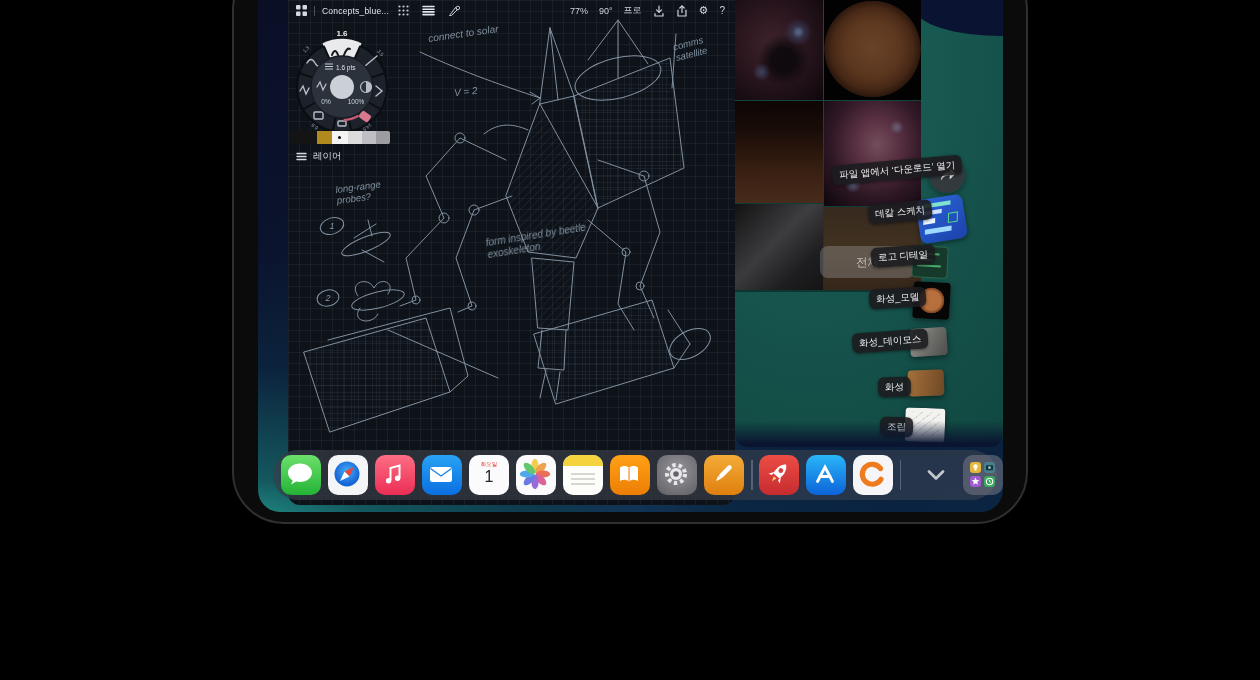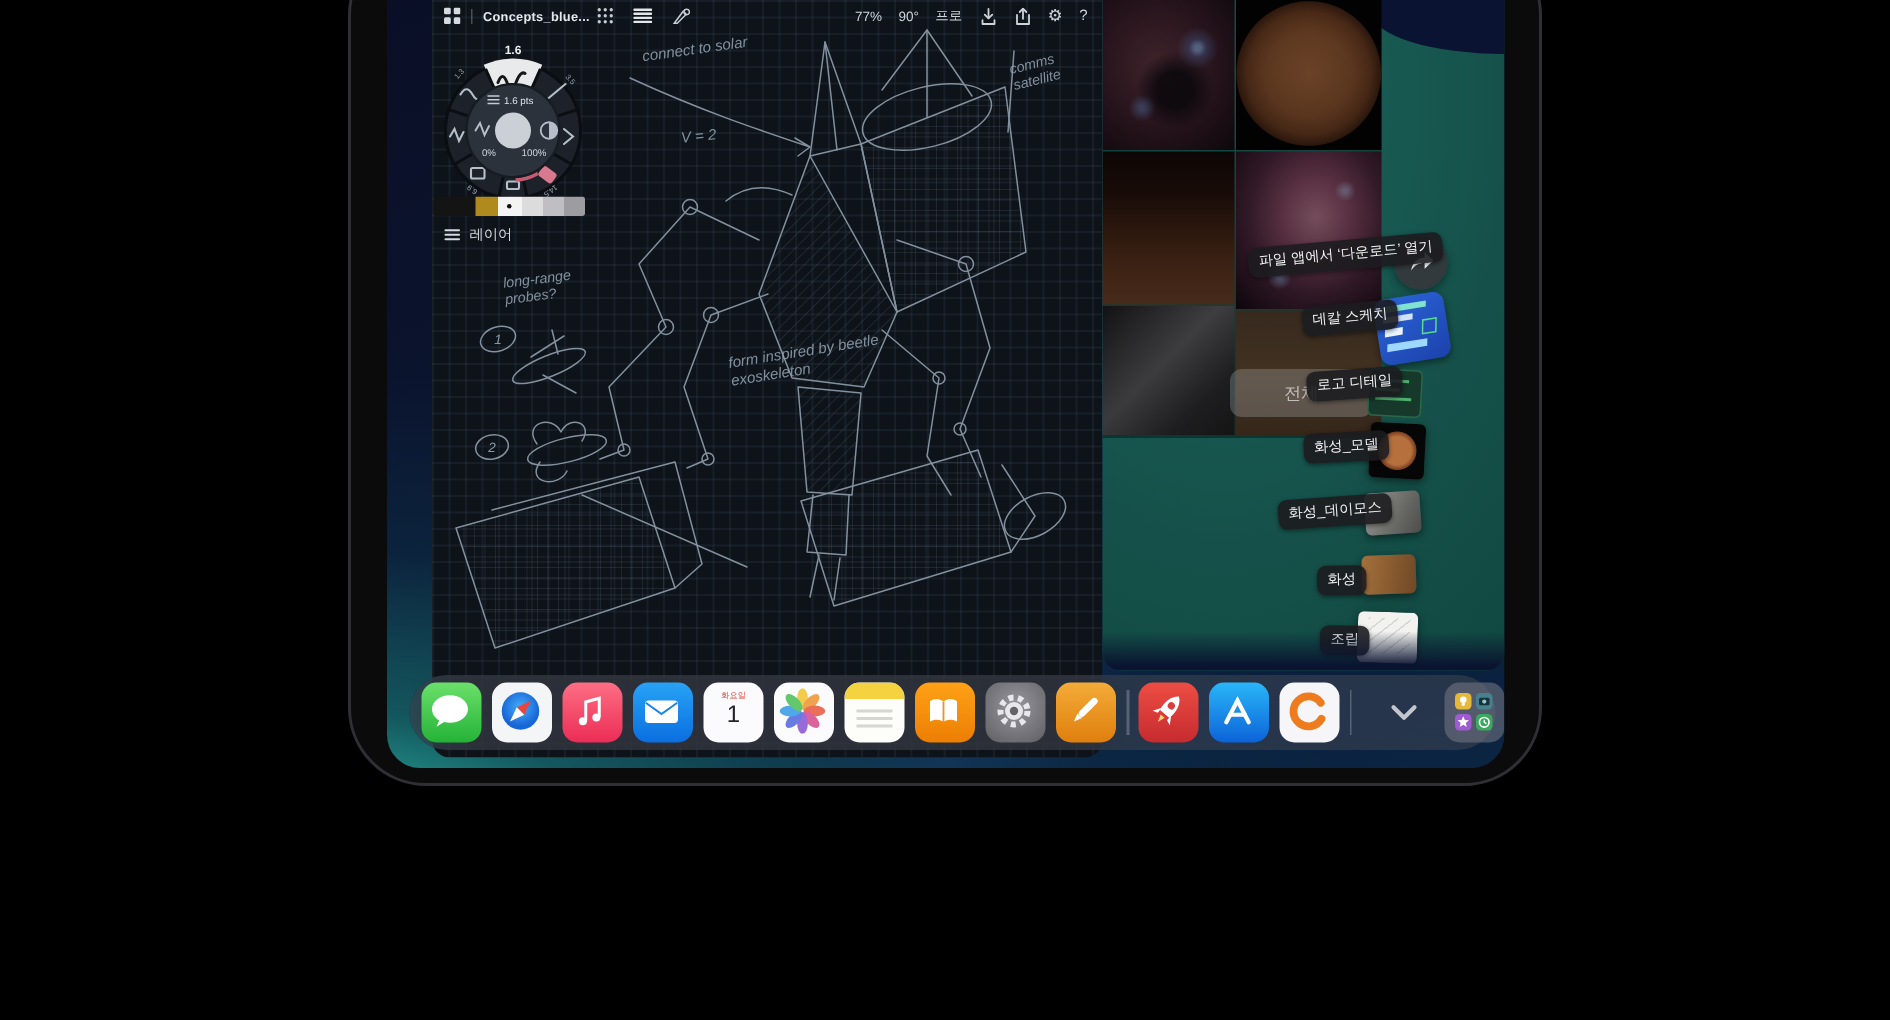--- a/index.html
+++ b/index.html
@@ -19,21 +19,21 @@
   
   .app{position:absolute;left:30px;top:0;width:447px;height:505px;overflow:hidden;
        border-radius:0 0 12px 12px;background:#0e131a;
        background-image:linear-gradient(rgba(140,170,200,.075) 1px,transparent 1px),
                         linear-gradient(90deg,rgba(140,170,200,.075) 1px,transparent 1px);
        background-size:11px 11px;}
   .tbar{position:absolute;left:0;top:0;width:100%;height:21px;display:flex;align-items:center;color:#d5dae0;}
   .tbar svg{display:block;}
   .tleft{display:flex;align-items:center;gap:7px;margin-left:8px;}
   .tdiv{width:1px;height:10px;background:rgba(255,255,255,.25);}
-  .ttitle{font-size:8.5px;font-weight:bold;letter-spacing:.2px;color:#e3e7ec;}
+  .ttitle{font-size:8.5px;font-weight:normal;letter-spacing:.2px;color:#e3e7ec;}
   .tmid{position:absolute;left:110px;top:0;height:21px;display:flex;align-items:center;gap:13px;}
   .tright{position:absolute;right:10px;top:0;height:21px;display:flex;align-items:center;gap:11px;
           font-size:9px;color:#cfd4db;}
   .gearglyph{font-size:11px;line-height:1;font-family:"DejaVu Sans",sans-serif;}
   .helpglyph{font-size:10px;}
 
   .sketch{position:absolute;left:0;top:0;}
   .hand{position:absolute;color:#93a5b4;opacity:.85;font-style:italic;font-size:10px;line-height:1.15;
         white-space:nowrap;pointer-events:none;}
   .hand.wrap{white-space:normal;}

